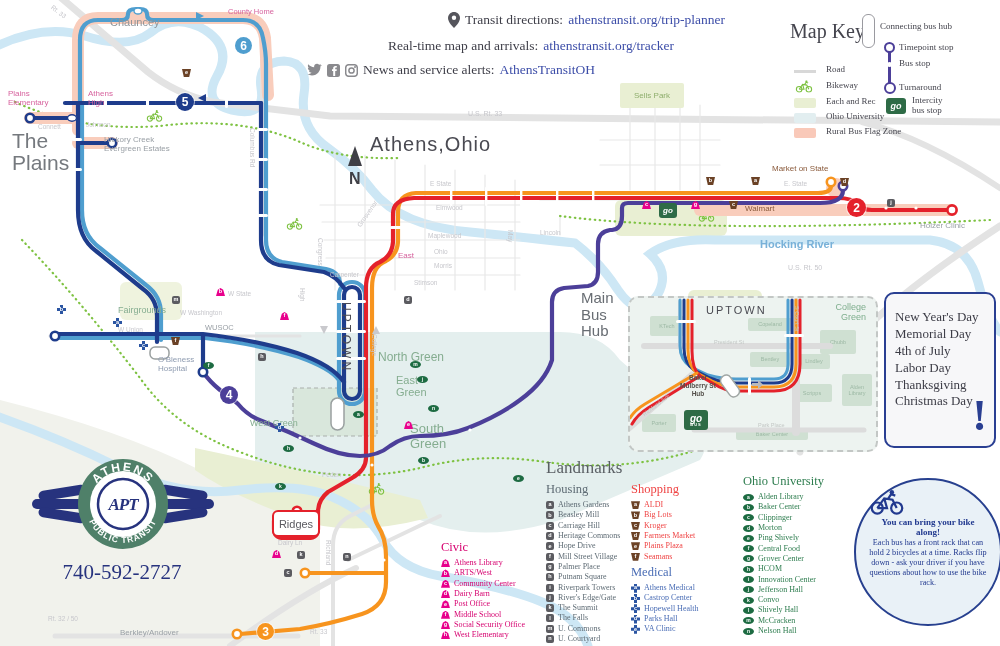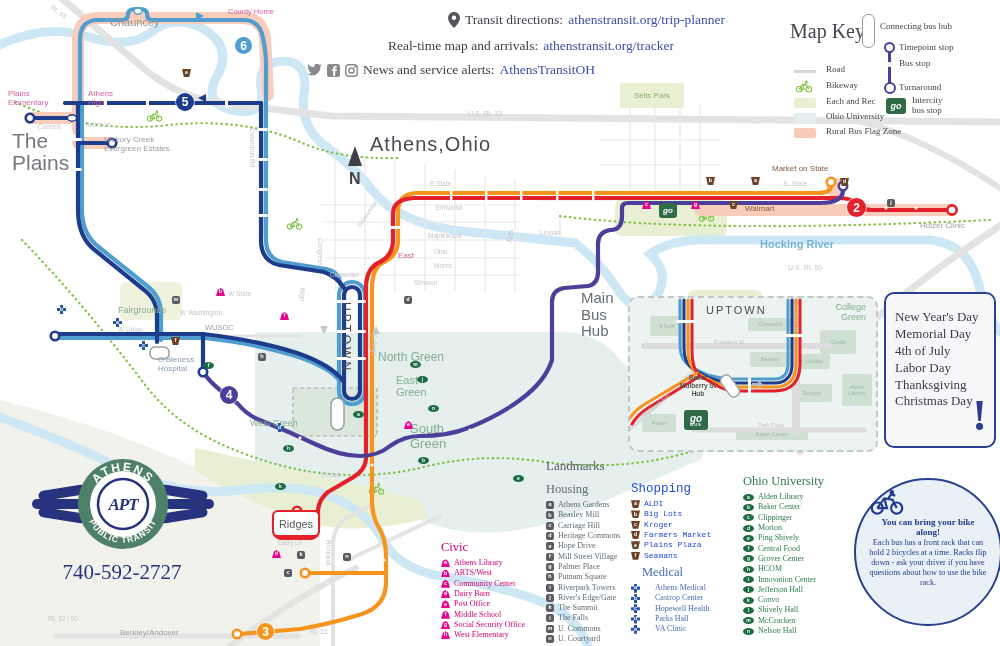--- a/index.html
+++ b/index.html
@@ -52,24 +52,24 @@
           font-family:"Liberation Serif",serif;font-size:9.2px;color:#3c3c46;line-height:1.3;}
   #notice .blue{color:#3a4aa0;}
   #notice .hol{margin-top:7px;font-size:13px;}
   #notice .bang{position:absolute;right:7px;bottom:8px;font-size:44px;font-weight:bold;color:#2a3f92;line-height:1;}
   
   .lcol{position:absolute;}
   .lhead{font-family:"Liberation Serif",serif;font-size:12.5px;margin:0 0 3px 0;}
   .lrow{display:flex;align-items:center;gap:4px;height:10.3px;}
   .lrow .mi{position:static;flex:none;}
   .ltext{font-family:"Liberation Serif",serif;font-size:8px;line-height:1;}
-  .hc-h,.tc-h{color:#5e6b74;} .hc-c,.tc-c{color:#d6006f;} .hc-s,.tc-s{color:#1d4ed8;font-family:Liberation Mono, monospace;}
-  .hc-m,.tc-m{color:#4a6db5;margin-left:11px;} .hc-o,.tc-o{color:#2e7d4f;}
+  .hc-h,.tc-h{color:#5e6b74;} .hc-c,.tc-c{color:#d6006f;} .hc-s,.tc-s{color:#ef4444;}
+  .hc-m,.tc-m{color:#4a6db5;} .hc-o,.tc-o{color:#2e7d4f;}
   #lm-title{position:absolute;left:546px;top:458px;font-family:"Liberation Serif",serif;
-            font-size:13px;color:#5a5f64;}
+            font-size:17px;color:#5a5f64;}
   
   #bikecircle{position:absolute;left:854px;top:478px;width:148px;height:148px;border-radius:50%;
               background:#e9f1f7;border:2.5px solid #27408f;box-sizing:border-box;text-align:center;
               font-family:"Liberation Serif",serif;color:#21398f;padding:10px 13px 0 13px;}
   #bikecircle .bt{font-size:9px;font-weight:bold;margin-top:2px;}
   #bikecircle .bb{font-size:8.2px;line-height:1.22;margin-top:1px;}
   
   #phone{position:absolute;left:36px;top:560px;width:172px;text-align:center;
          font-family:"Liberation Serif",serif;font-size:21px;color:#27337e;}
   

